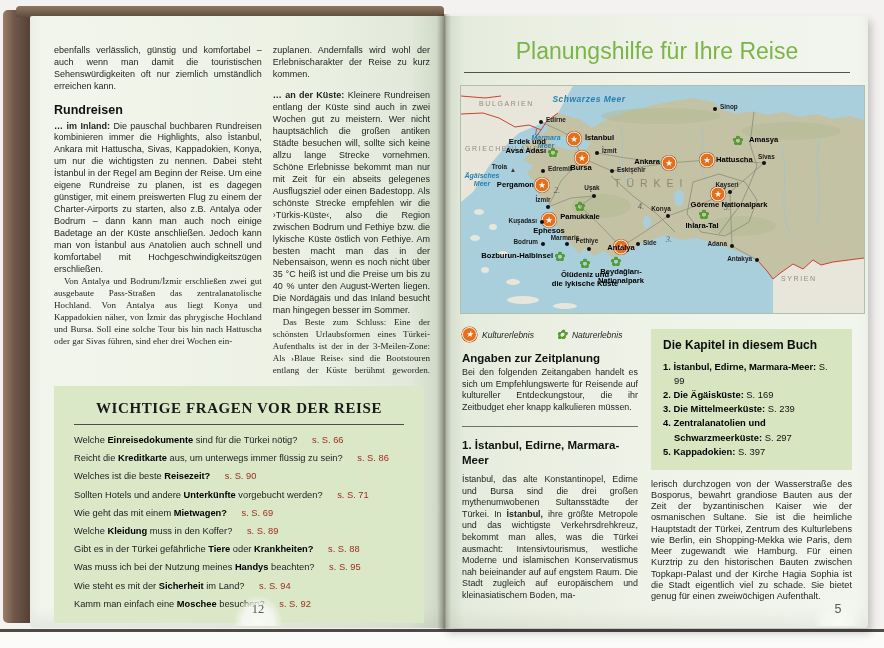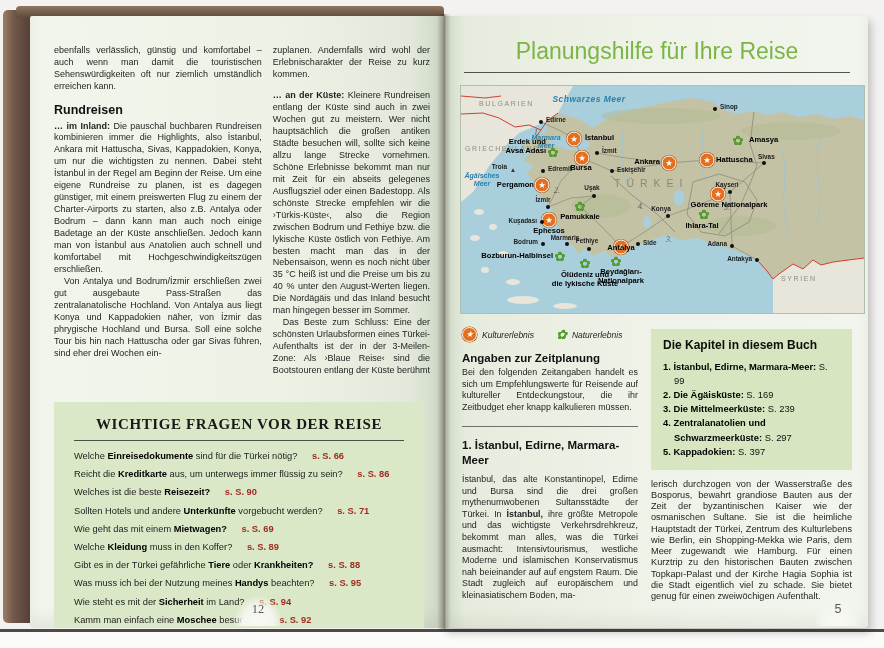--- a/index.html
+++ b/index.html
@@ -20,29 +20,29 @@
     background:linear-gradient(90deg,rgba(0,0,0,0) 0%,rgba(40,30,20,.28) 45%,rgba(60,45,35,.5) 52%,rgba(40,30,20,.18) 65%,rgba(0,0,0,0) 100%);}
 
   
   .lp-content{padding:29px 14px 0 24px;}
   .cols{display:flex;gap:11px;height:333px;overflow:hidden;}
   .col{text-align:justify;font-size:9px;line-height:1.33;}
   .col.c1{width:209px;}
   .col.c2{width:158px;}
   .col p{margin:0 0 0;}
   .col p+p{margin-top:0;}
-  .ind{text-indent:10px;}
+  .ind{text-indent:10px;font-family:Liberation Serif, serif;}
   .gap{margin-top:9px !important;}
   h3.rh{font-size:12.5px;margin:9px 0 2px;color:#111;}
-  .qbox{margin:24px 6px 0 0;background:#dbe8c8;padding:10px 20px 6px;}
+  .qbox{margin:8px 6px 0 0;background:#dbe8c8;padding:10px 20px 6px;}
   .qbox h2{font-family:"Liberation Serif",serif;font-size:15px;letter-spacing:.6px;text-align:center;margin:4px 0 7px;color:#191919;}
   .qbox hr{border:none;border-top:1.4px solid #4d4d48;margin:0 0 10px;}
   .q{font-size:9.3px;margin:0 0 8.2px;color:#222;}
   .q b{color:#000;}
-  .q .ref{color:#9e2b20;font-weight:bold;padding-left:12px;}
+  .q .ref{color:#9e2b20;font-weight:normal;padding-left:12px;}
   .pagenum{position:absolute;bottom:2px;width:48px;height:30px;text-align:center;font-size:12.5px;color:#5a5a55;
     background:radial-gradient(ellipse at 50% 90%, #f7f9f2 0%, #f3f6ee 45%, rgba(243,246,238,0) 72%);line-height:26px;}
   .pagenum.pn-left{left:204px;font-family:Liberation Serif, serif;}
   .pagenum.pn-right{left:370px;}
 
   
   .rp-header{margin:22px 18px 0 20px;text-align:center;}
   .rp-title{color:#7ab546;font-size:23px;font-weight:normal;margin:0;}
   .rp-rule{border:none;border-top:1.6px solid #53534e;margin:7px 0 0;}
   .map{position:relative;width:403px;height:227px;margin:12px 4px 0 16px;border:1px solid #aebfae;background:#a9cfdd;}

